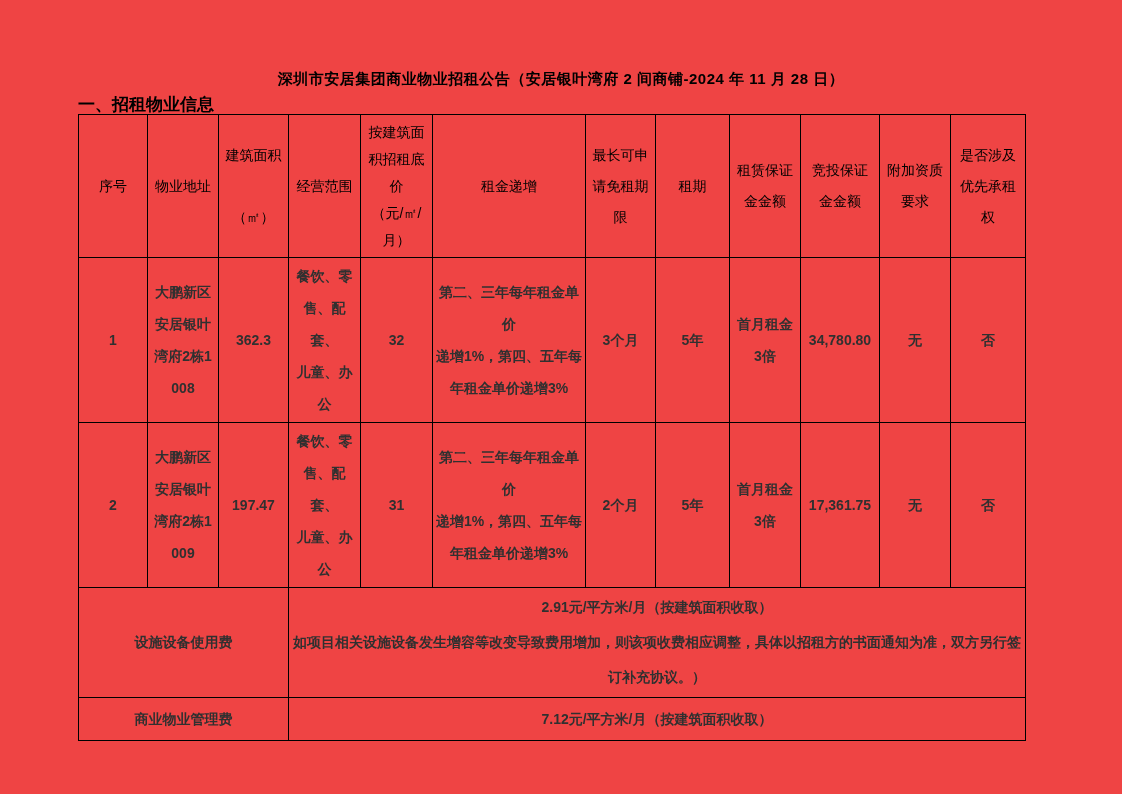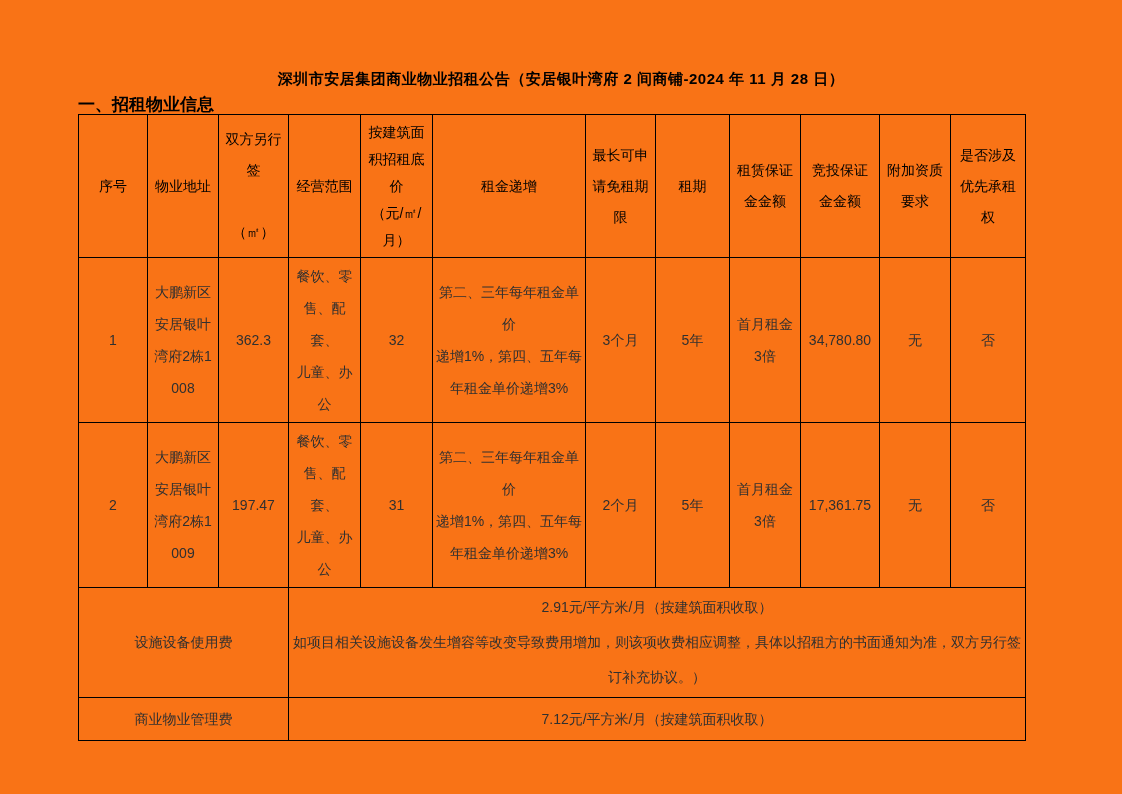--- a/index.html
+++ b/index.html
@@ -5,21 +5,21 @@
   html, body {
     margin: 0;
     padding: 0;
     background: #ffffff;
     font-family: "Liberation Sans", "DejaVu Sans", sans-serif;
   }
   .page {
     position: relative;
     width: 1122px;
     height: 794px;
-    background: #f97316;
+    background: #ef4444;
     overflow: hidden;
   }
   .doc-title {
     position: absolute;
     top: 70px;
     left: 0;
     width: 1122px;
     text-align: center;
     font-size: 15px;
     font-weight: 700;
@@ -43,20 +43,21 @@
     border-collapse: collapse;
   }
   table.prop-table td {
     border: 1px solid #000000;
     text-align: center;
     vertical-align: middle;
     font-size: 14px;
     color: #303030;
     padding: 2px 1px;
     overflow: hidden;
+    font-weight: bold;
   }
   .multiline { white-space: pre-line; }
   tr.head td {
     font-weight: 400;
     color: #000000;
     line-height: 31px;
     height: 138px;
   }
   tr.head td.lh-sm { line-height: 27px; }
   tr.item td {
@@ -93,21 +94,21 @@
         <col style="width:74px">
         <col style="width:71px">
       <col style="width:79px">
         <col style="width:71px">
         <col style="width:75px">
     </colgroup>
     <tbody>
       <tr class="head">
         <td class="multiline">序号</td>
         <td class="multiline">物业地址</td>
-        <td class="multiline">双方另行签
+        <td class="multiline">建筑面积
 
 （㎡）</td>
         <td class="multiline">经营范围</td>
         <td class="multiline lh-sm">按建筑面
 积招租底
 价
 （元/㎡/
 月）</td>
         <td class="multiline">租金递增</td>
         <td class="multiline">最长可申

